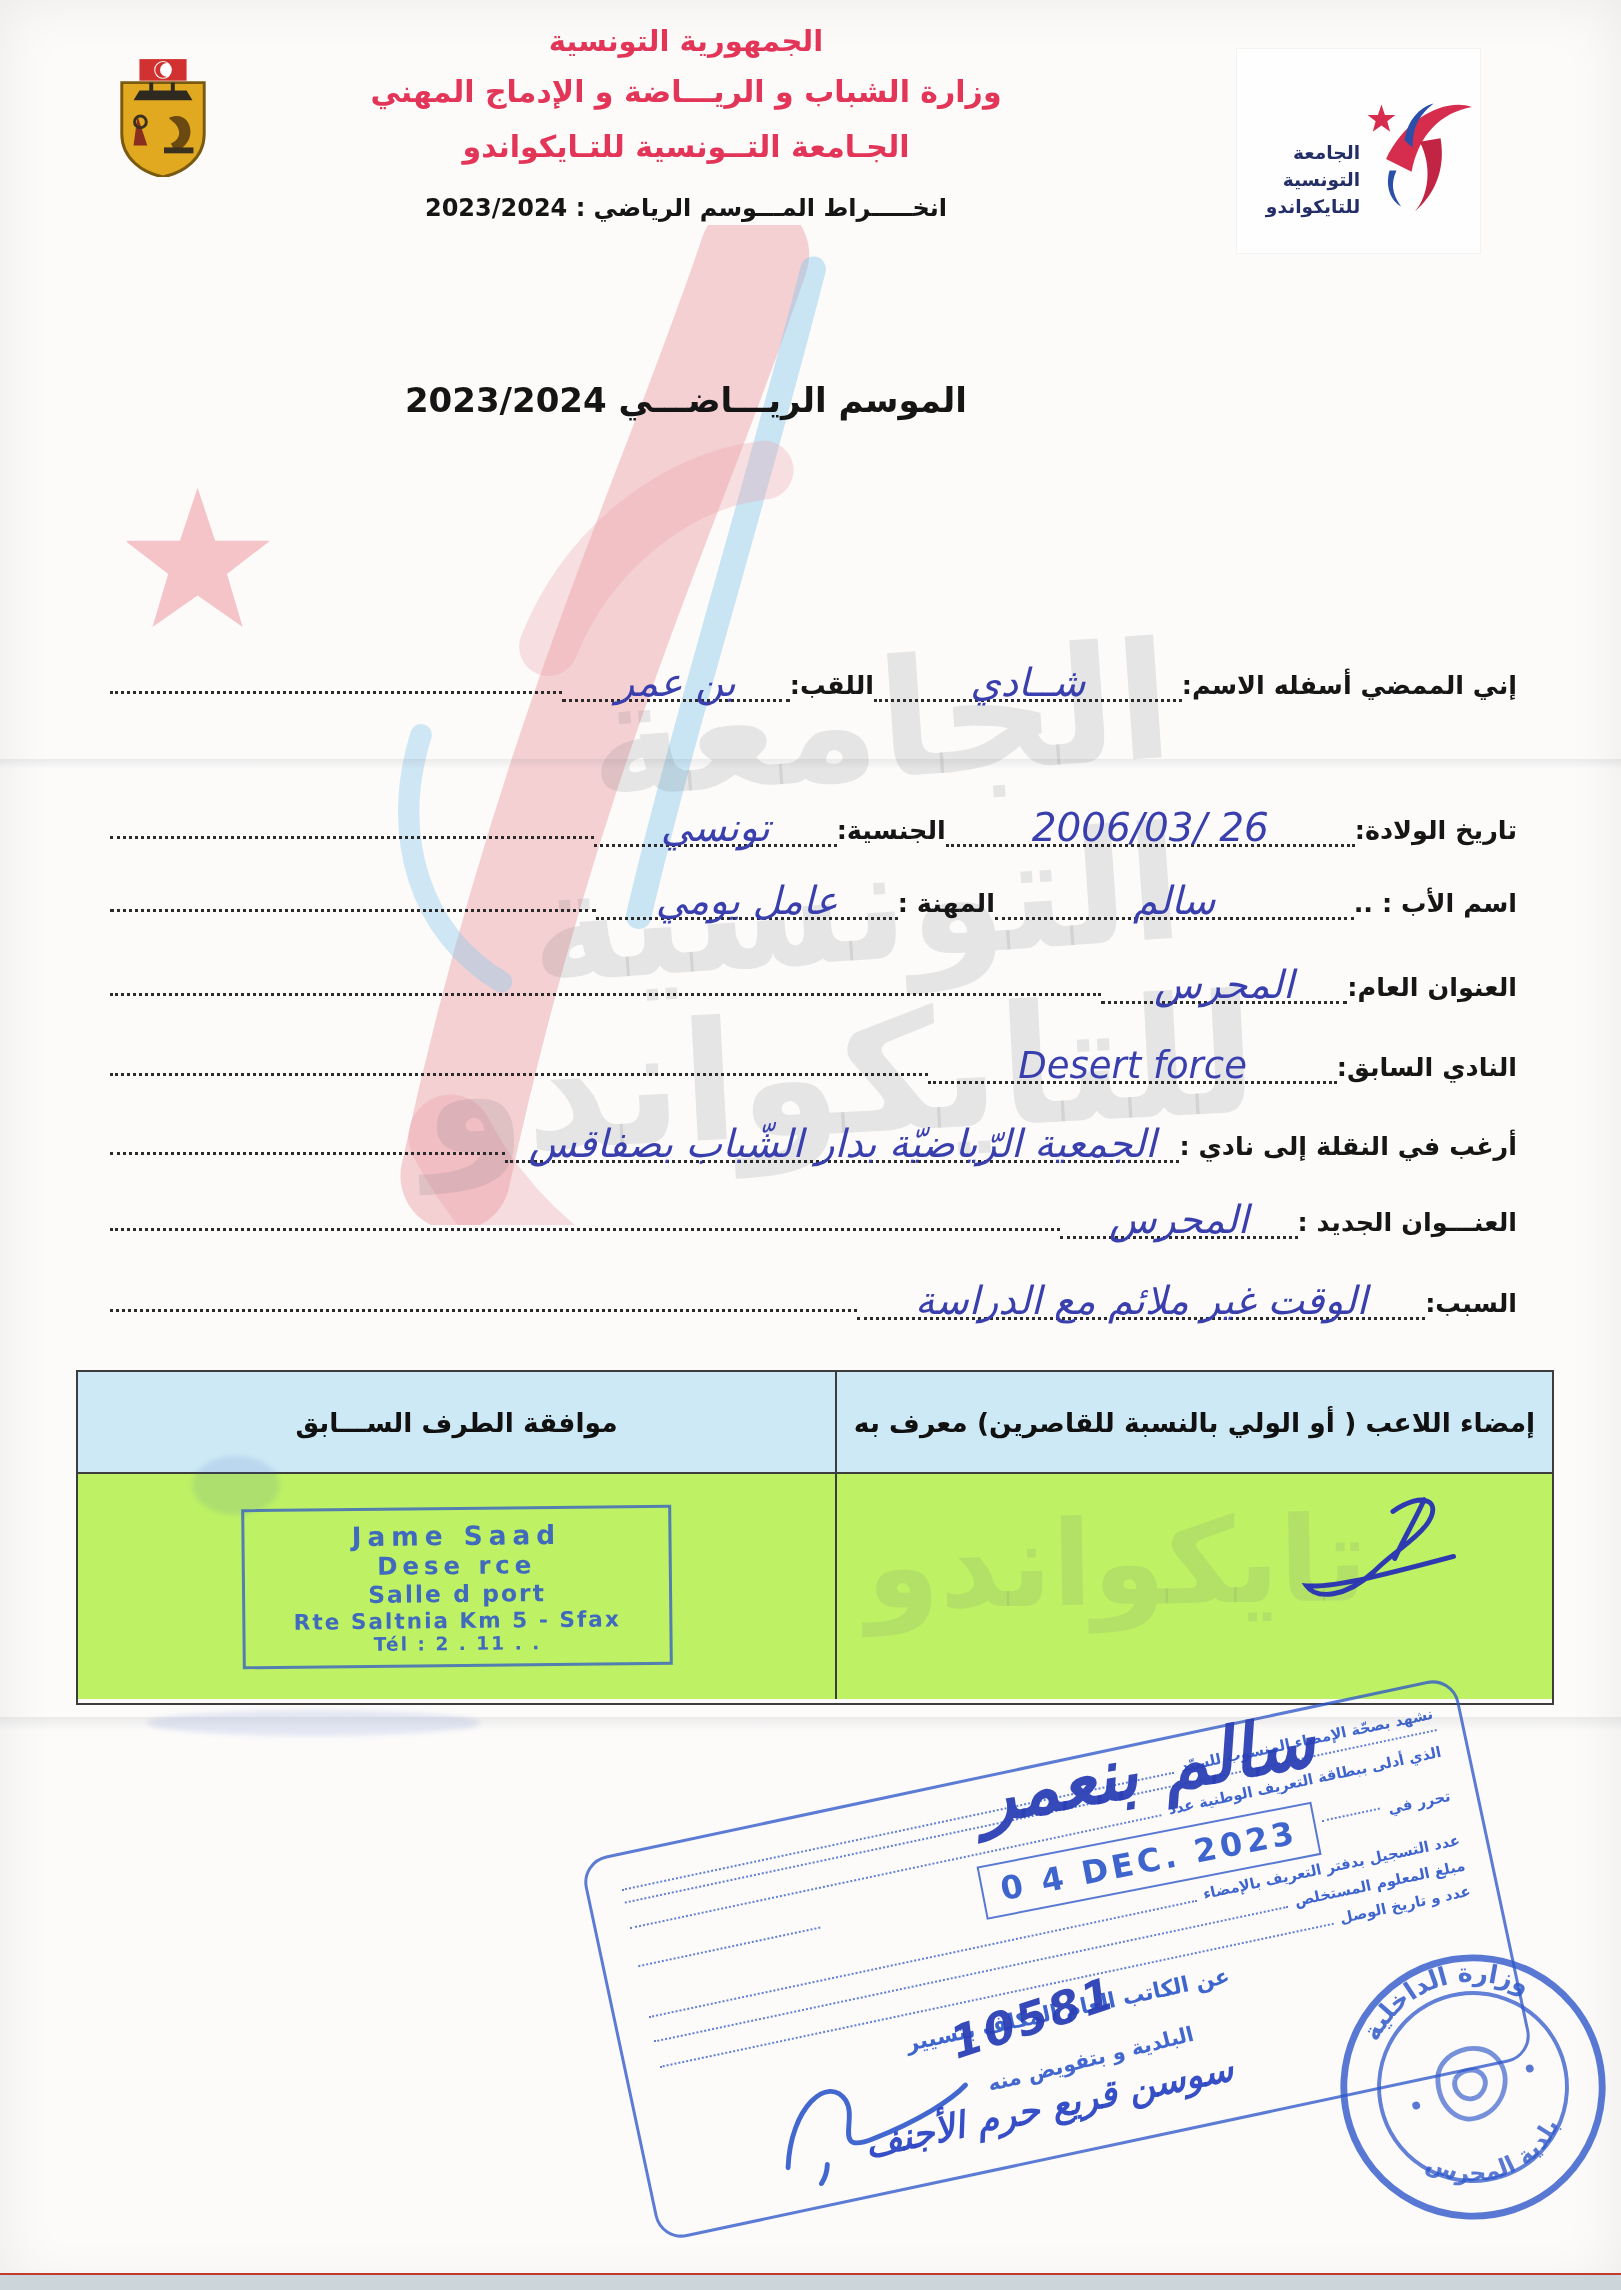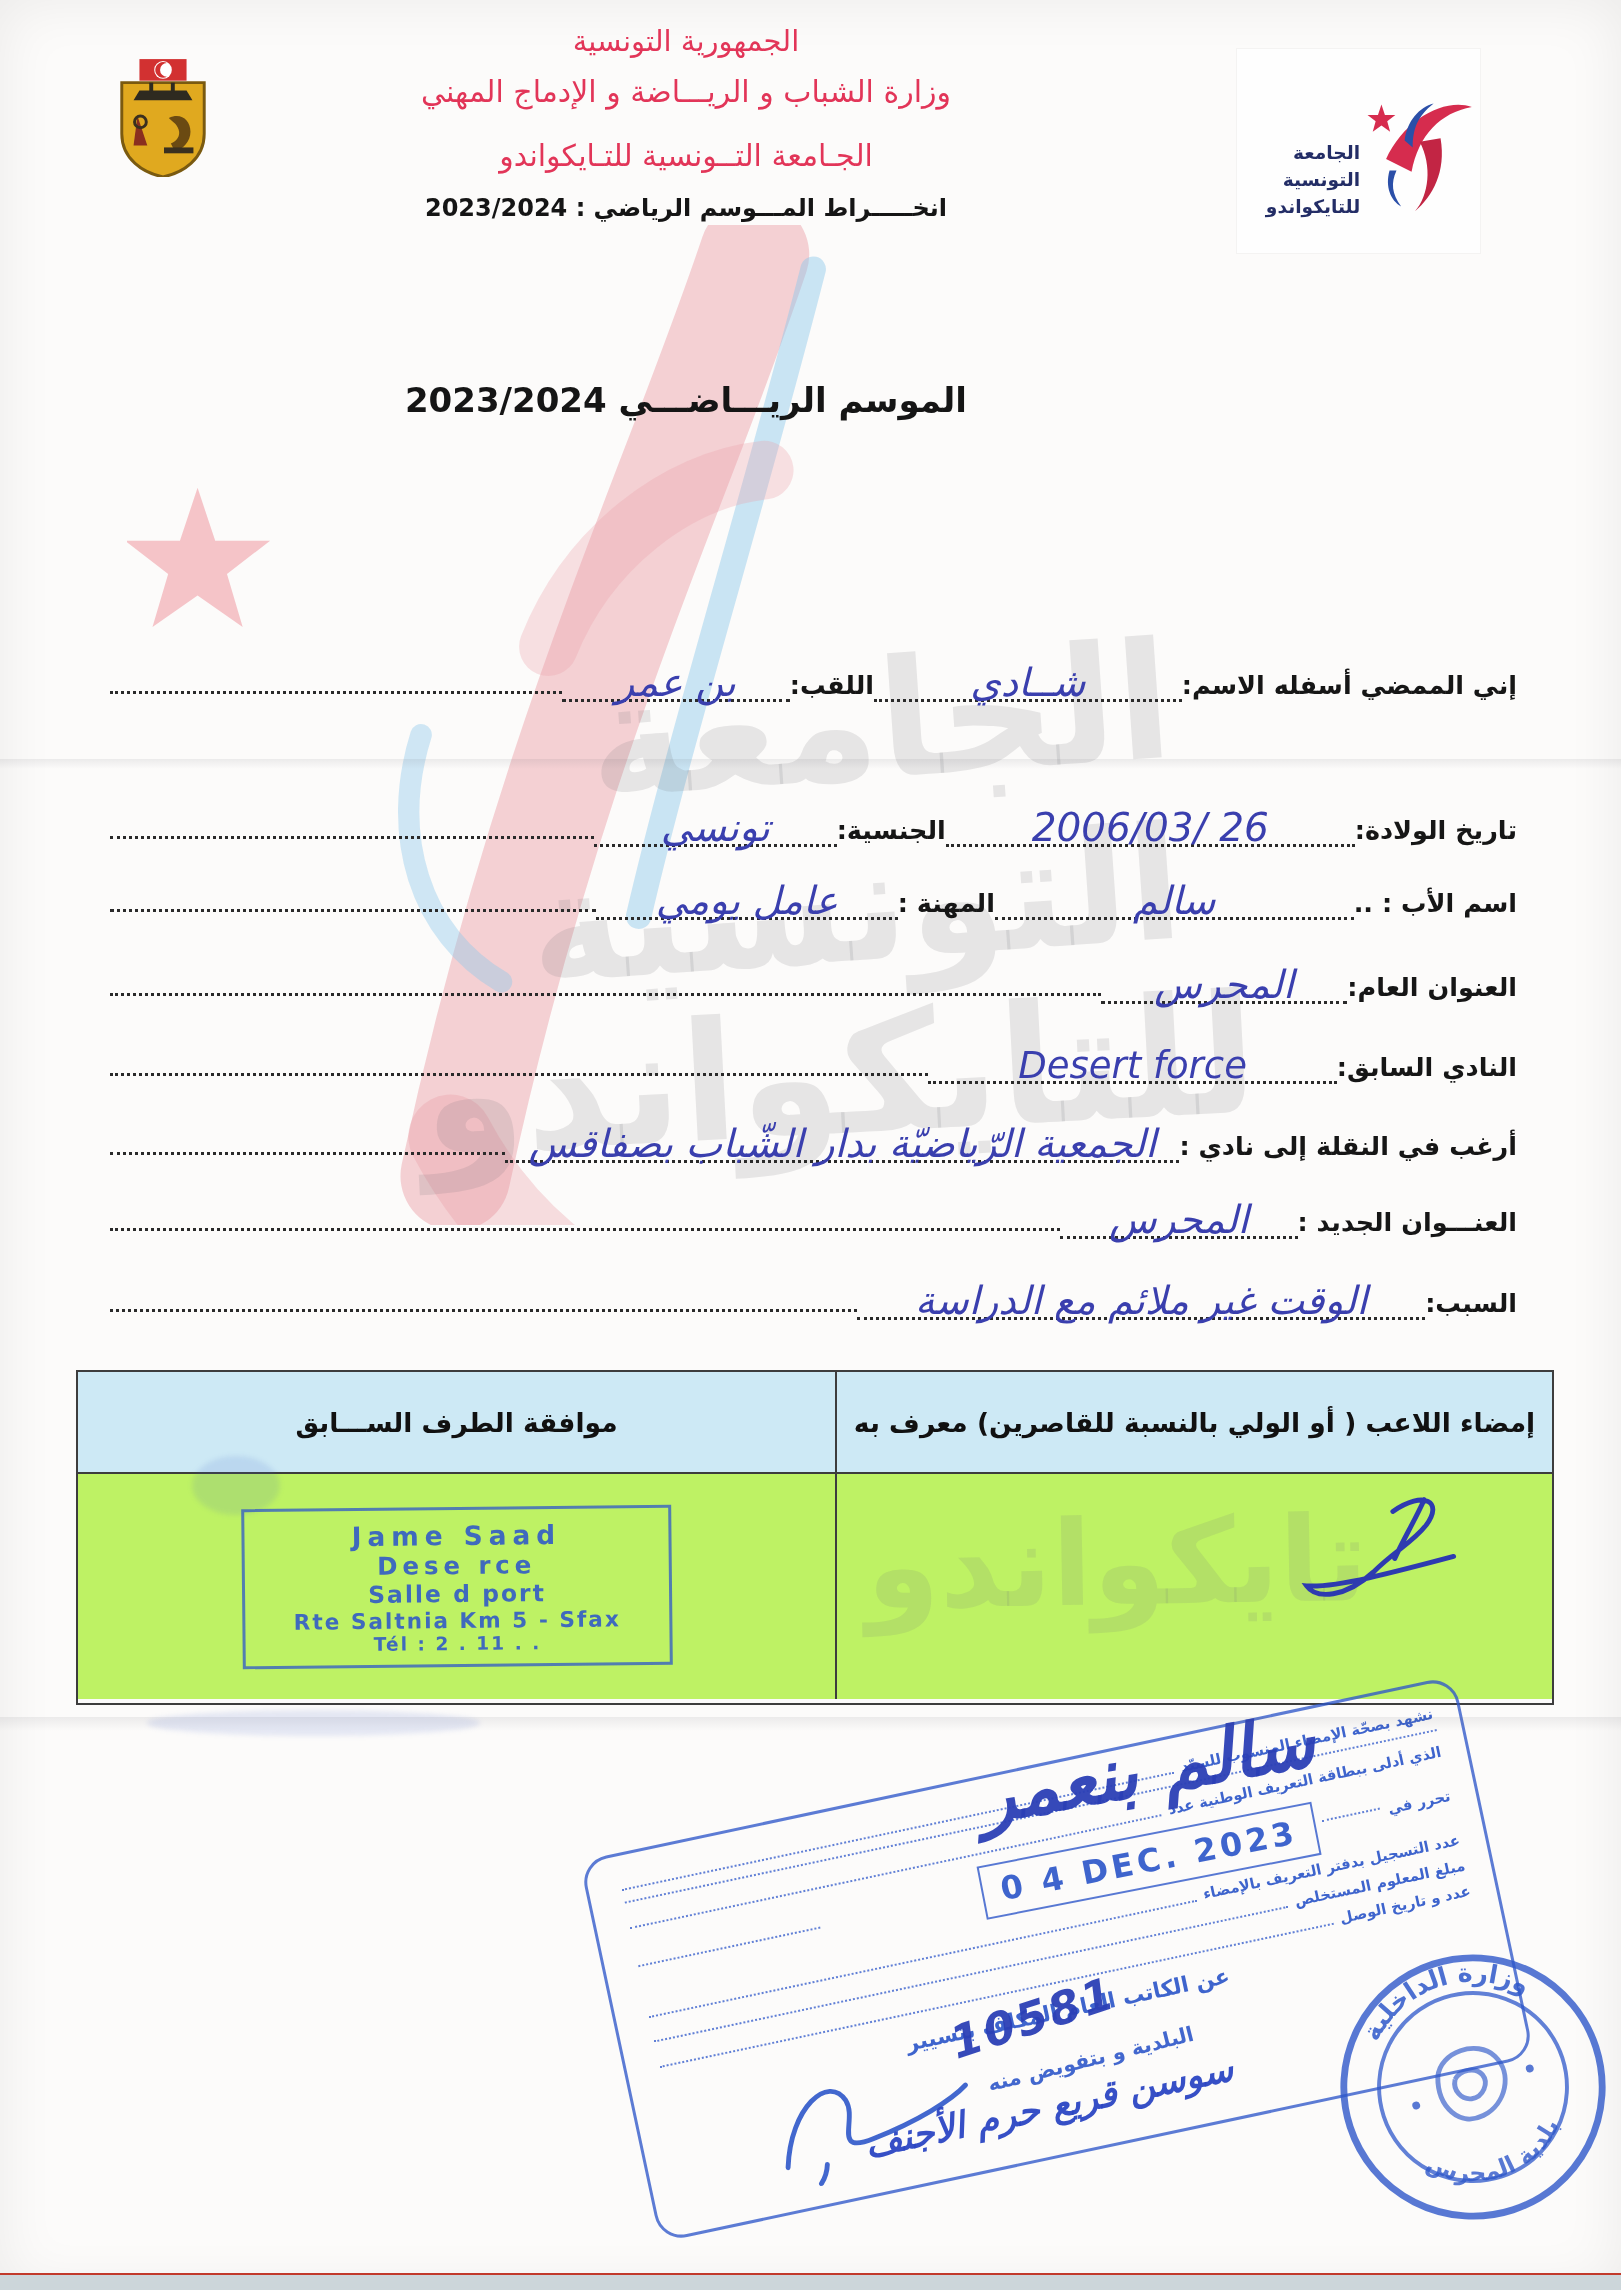--- a/index.html
+++ b/index.html
@@ -12,24 +12,24 @@
   html,body{margin:0;padding:0;background:#888;}
   .page{
     position:relative;width:1621px;height:2291px;margin:0 auto;
     background:var(--paper);
     font-family:"DejaVu Sans", sans-serif;
     overflow:hidden;
     box-shadow:inset 0 0 59px rgba(0,0,0,.07);
   }
   .abs{position:absolute;}
   
-  .red-line{position:absolute;left:0;width:1372px;text-align:center;color:var(--header-red);font-weight:normal;}
+  .red-line{position:absolute;left:0;width:1372px;text-align:center;color:var(--header-red);font-weight:bold;}
   .red-1{top:23.5px;font-size:29px;}
   .red-2{top:74px;font-size:30px;}
-  .red-3{top:138px;font-size:30px;}
+  .red-3{top:129px;font-size:30px;}
   .black-title{position:absolute;left:294px;width:784px;text-align:center;color:#151515;font-weight:bold;}
   .t-enroll{top:194px;font-size:24px;}
   .t-request{top:316px;font-size:36px;}
   .t-season{top:380px;font-size:34px;}
   
   .logo-box{left:1237px;top:49px;width:243px;height:204px;background:#fefefe;
     display:flex;align-items:center;box-shadow:0 0 0 1px rgba(0,0,0,.03);}
   .logo-box svg{width:116px;height:165px;margin-left:3.9px;}
   .logo-caption{display:flex;flex-direction:column;color:#232d66;font-weight:bold;font-size:18.6px;line-height:1.45;text-align:right;margin-top:59px;}
   

